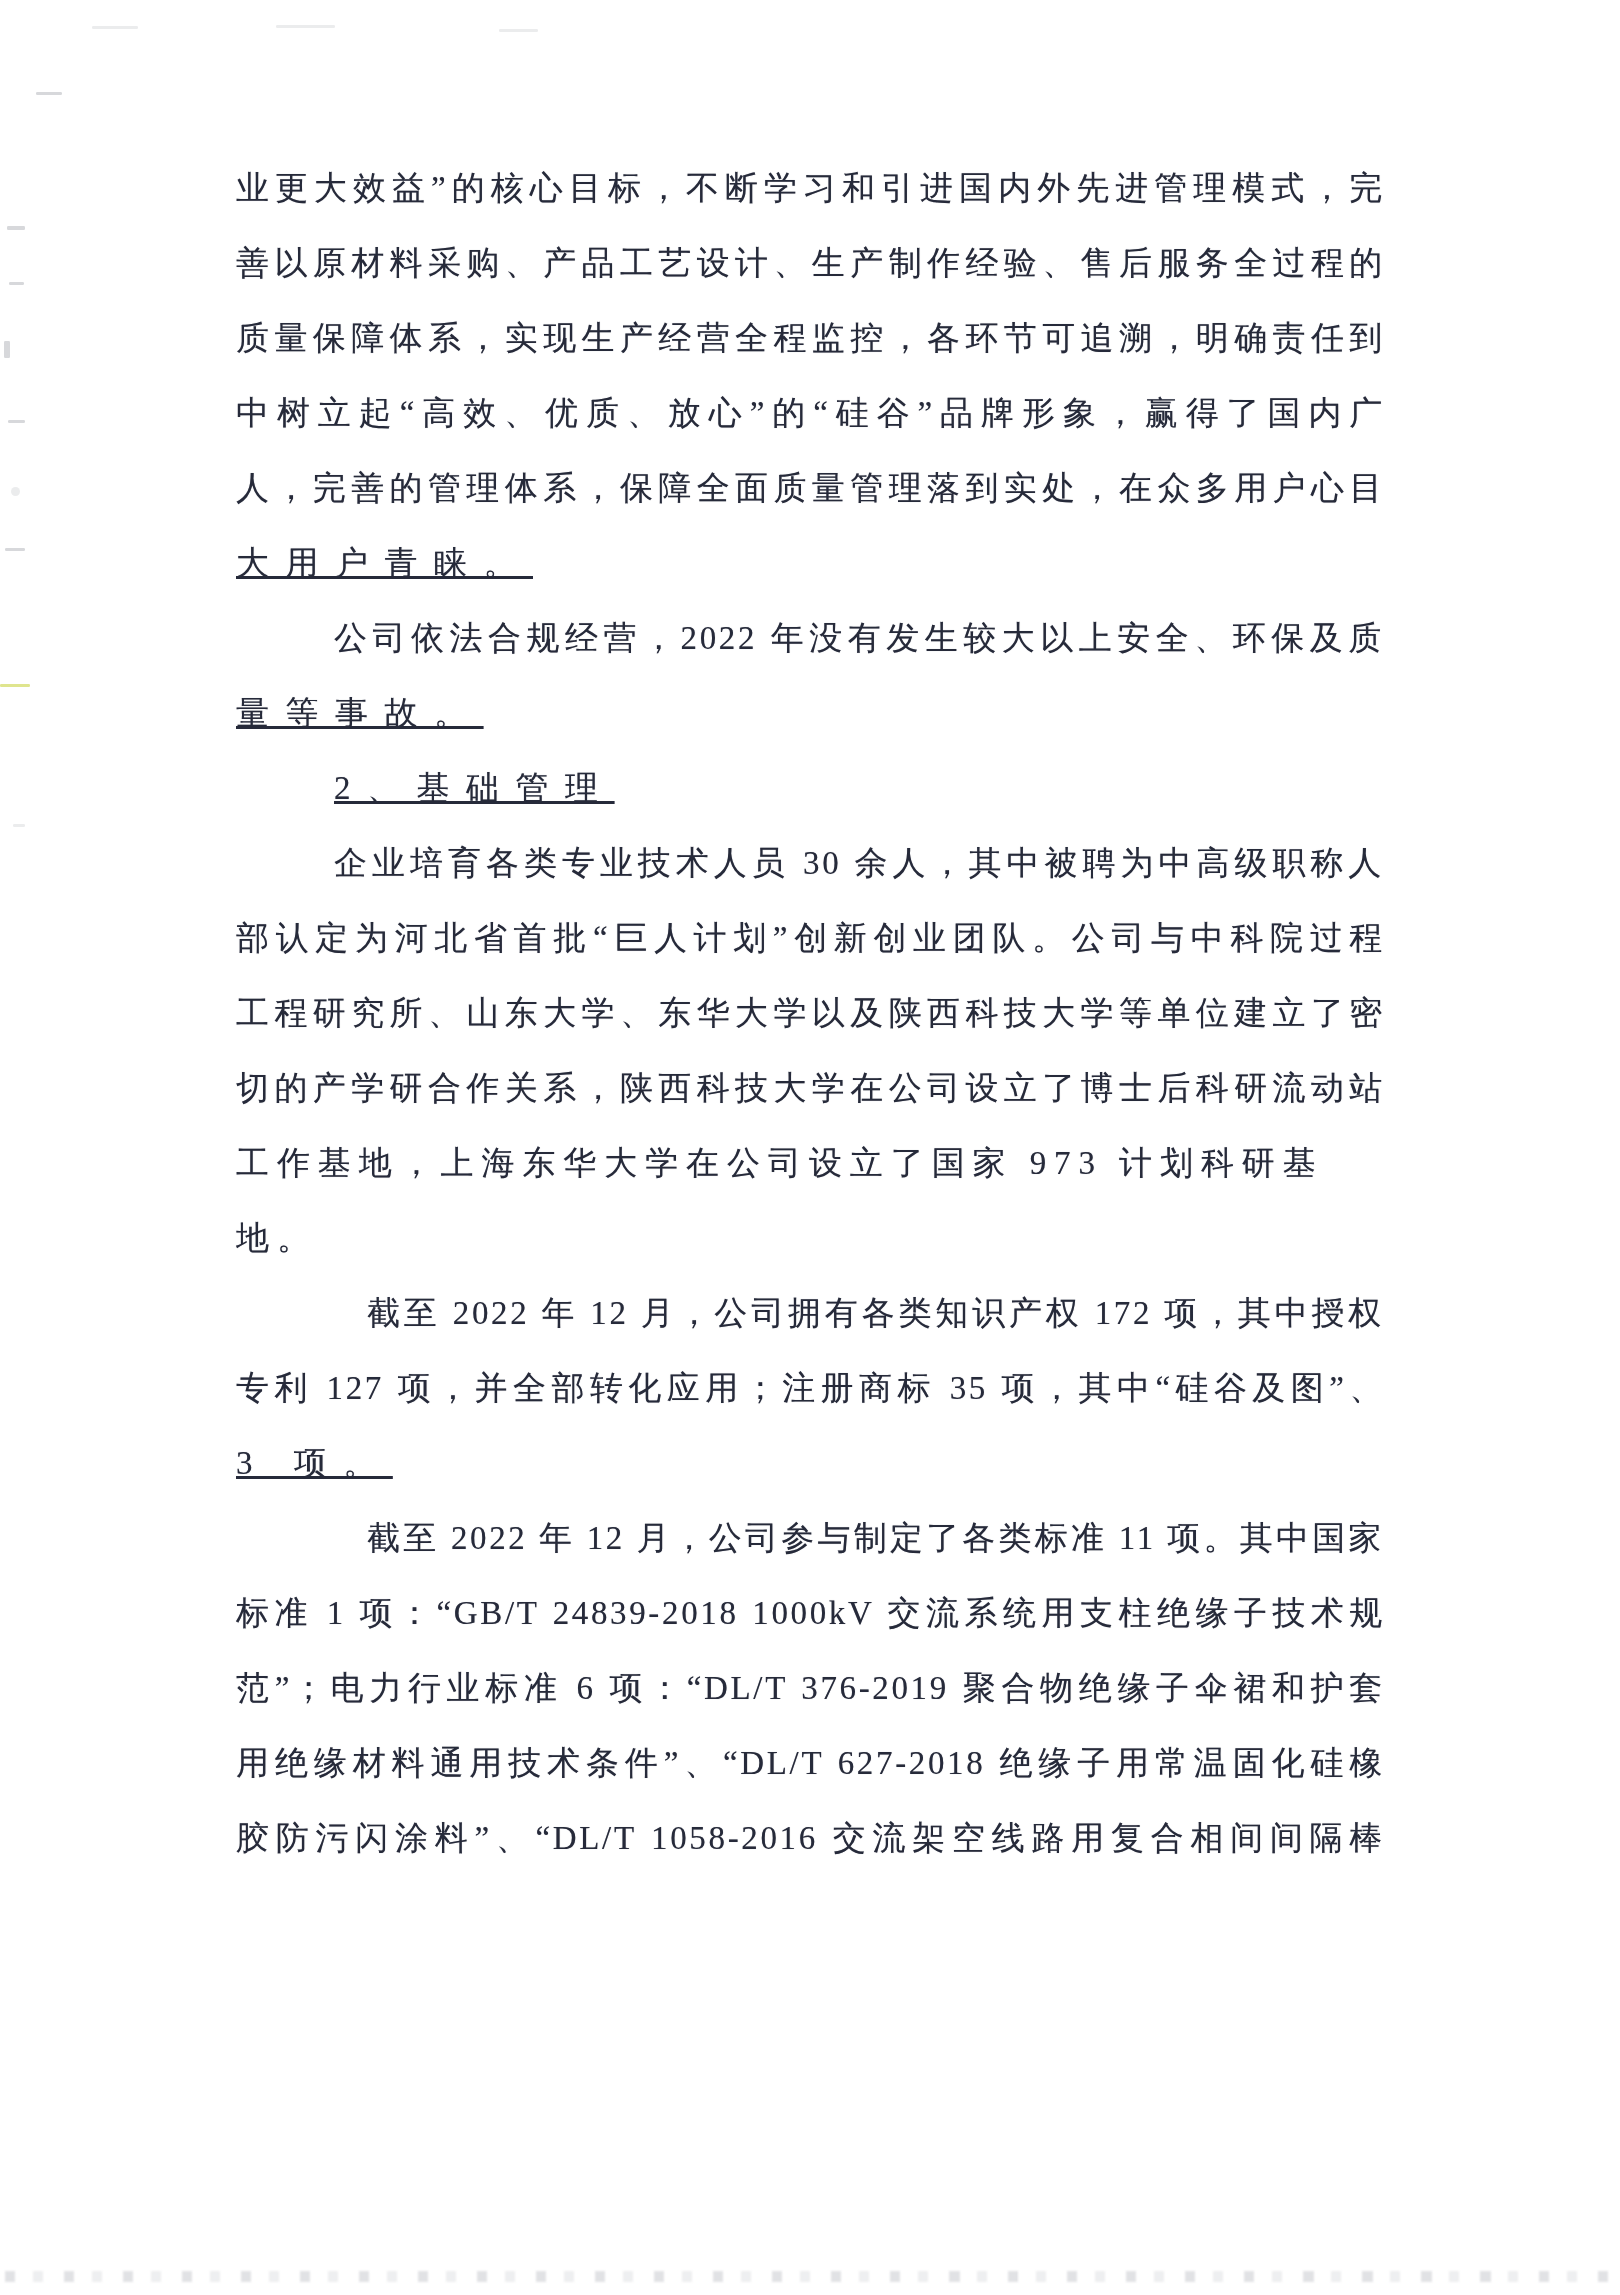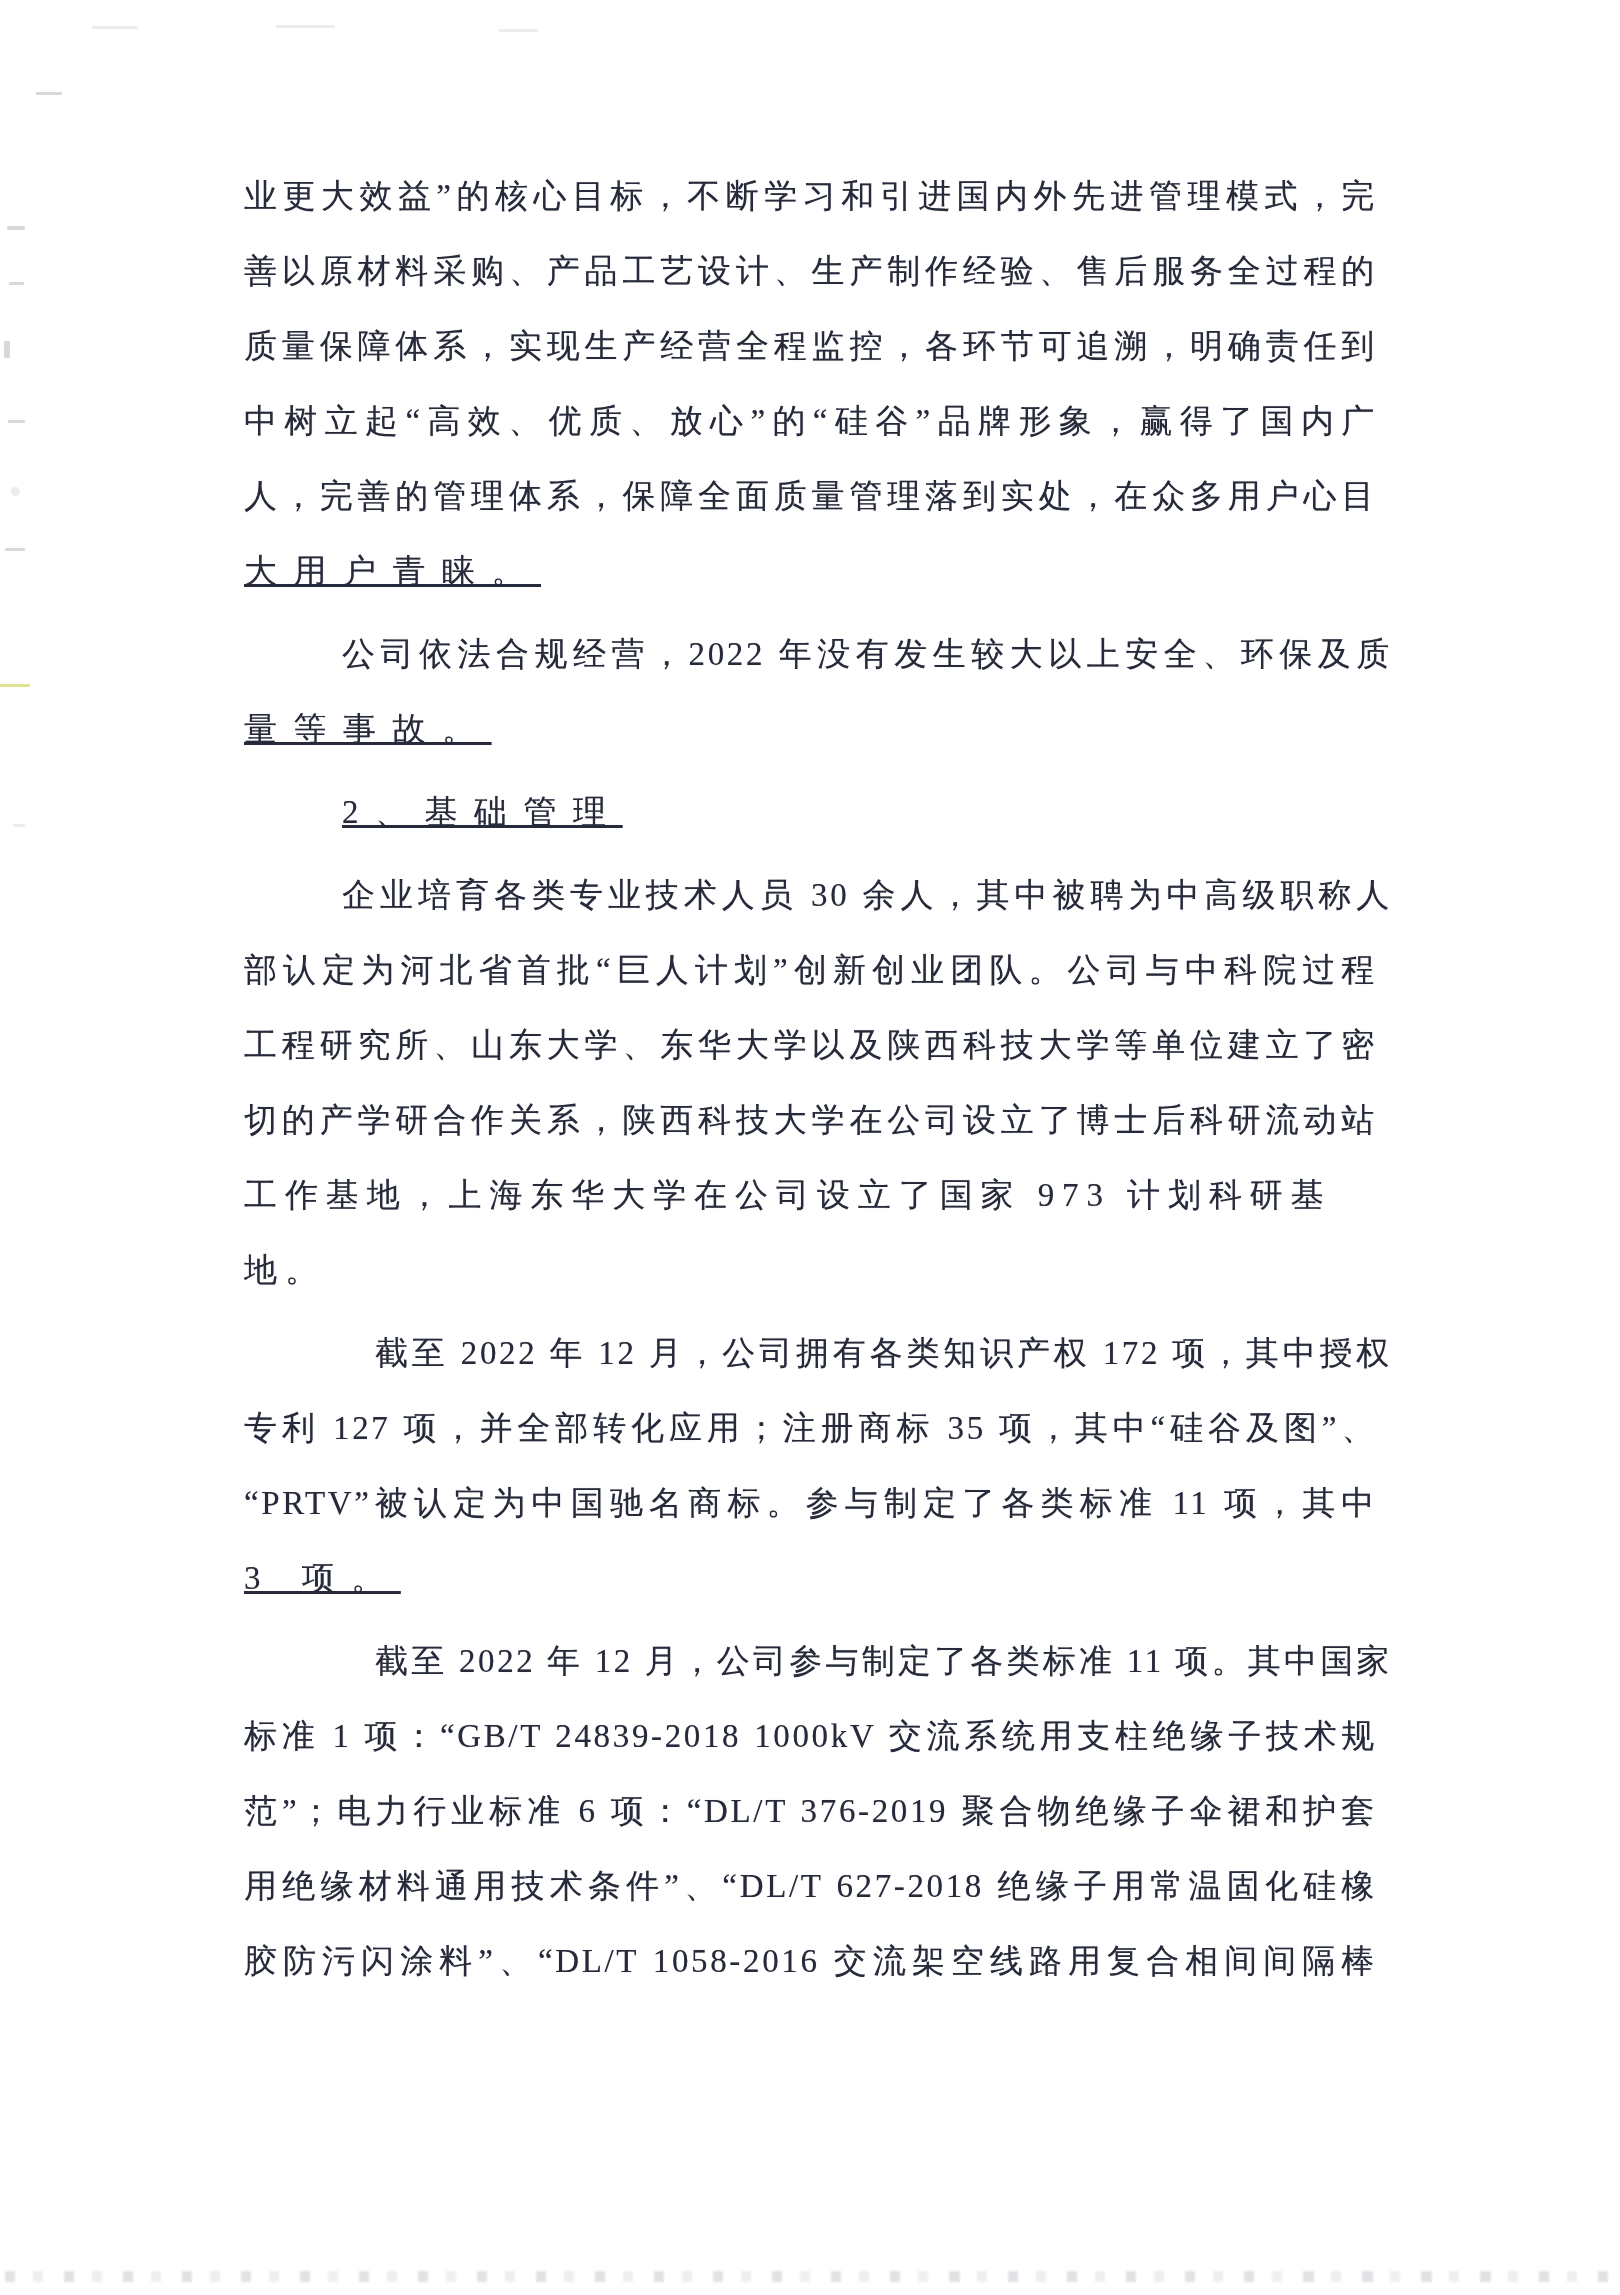--- a/index.html
+++ b/index.html
@@ -22,21 +22,21 @@
   .textblock {
     position: absolute;
     top: 151px;
     left: 236px;
     width: 1149px;
     color: var(--ink, #262a3a);
     font-size: 33px;
     line-height: 75px;
     text-shadow: 0 0 0.7px rgba(38, 42, 58, 0.45);
   }
-  .para { margin: 8px; padding: 0; }
+  .para { margin: 0; padding: 0; }
   .line {
     width: 100%;
     letter-spacing: 0.08em;
     text-align: justify;
     text-align-last: justify;
     text-justify: inter-character;
     white-space: normal;
   }
   
   .line.e {
@@ -104,21 +104,20 @@
       <div class="line j i2">企业培育各类专业技术人员 30 余人，其中被聘为中高级职称人</div>
       <div class="line j">部认定为河北省首批“巨人计划”创新创业团队。公司与中科院过程</div>
       <div class="line j">工程研究所、山东大学、东华大学以及陕西科技大学等单位建立了密</div>
       <div class="line j">切的产学研合作关系，陕西科技大学在公司设立了博士后科研流动站</div>
       <div class="line e">工作基地，上海东华大学在公司设立了国家 973 计划科研基地。</div>
     </div>
 
     <div class="para">
       <div class="line j i3">截至 2022 年 12 月，公司拥有各类知识产权 172 项，其中授权</div>
       <div class="line j">专利 127 项，并全部转化应用；注册商标 35 项，其中“硅谷及图”、</div>
-      <div class="line j">“PRTV”被认定为中国驰名商标。参与制定了各类标准 11 项，其中</div>
       <div class="line e e2">3 项。</div>
     </div>
 
     <div class="para">
       <div class="line j i3">截至 2022 年 12 月，公司参与制定了各类标准 11 项。其中国家</div>
       <div class="line j">标准 1 项：“GB/T 24839-2018 1000kV 交流系统用支柱绝缘子技术规</div>
       <div class="line j">范”；电力行业标准 6 项：“DL/T 376-2019 聚合物绝缘子伞裙和护套</div>
       <div class="line j">用绝缘材料通用技术条件”、“DL/T 627-2018 绝缘子用常温固化硅橡</div>
       <div class="line j">胶防污闪涂料”、“DL/T 1058-2016 交流架空线路用复合相间间隔棒</div>
     </div>

